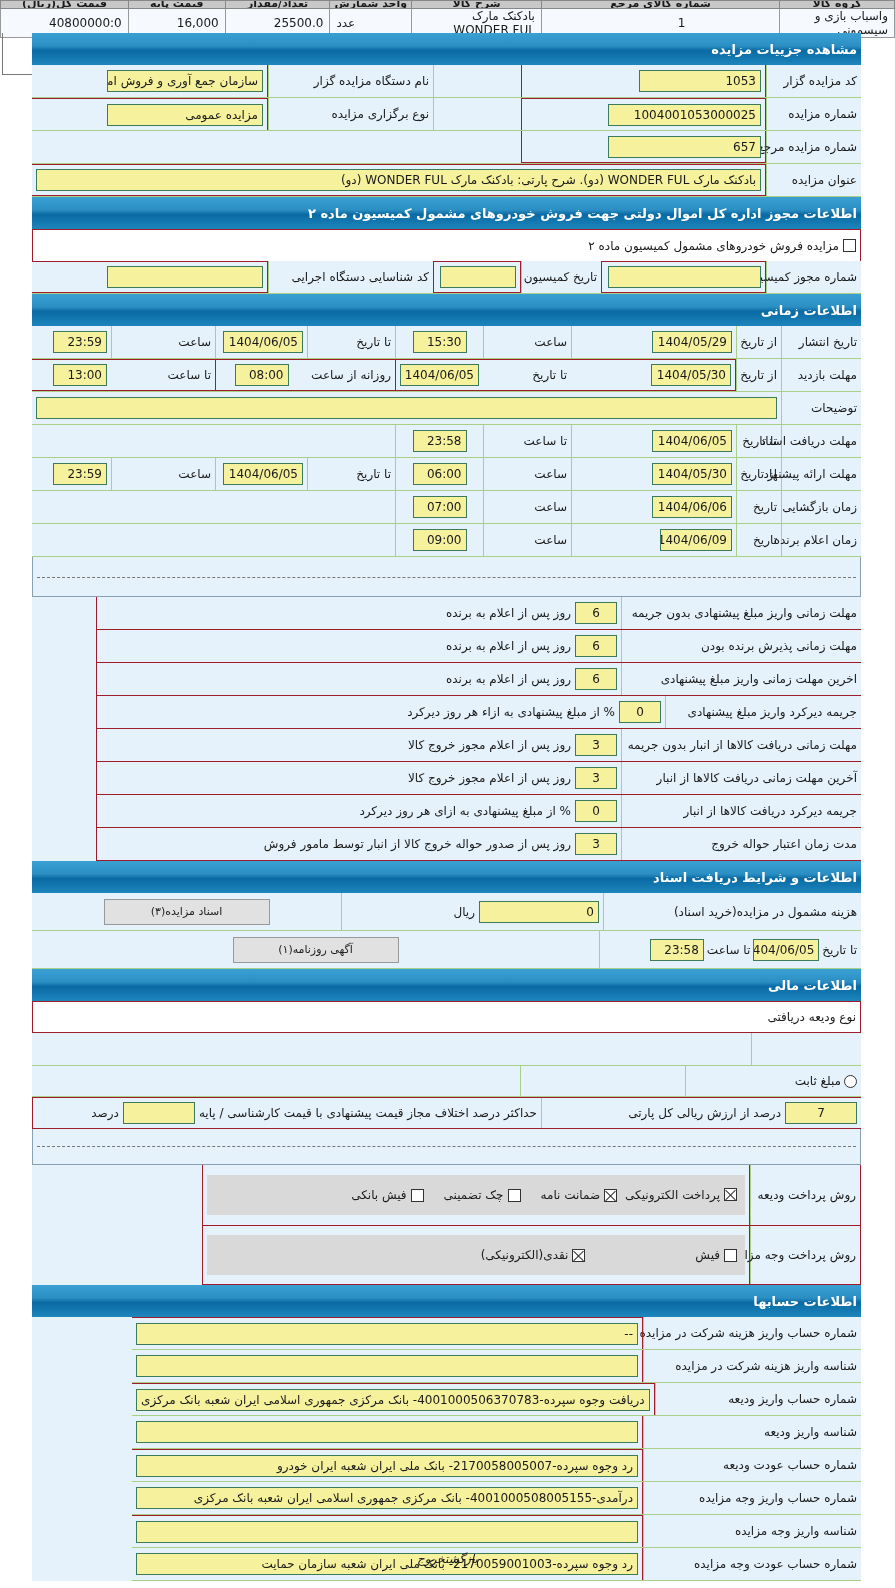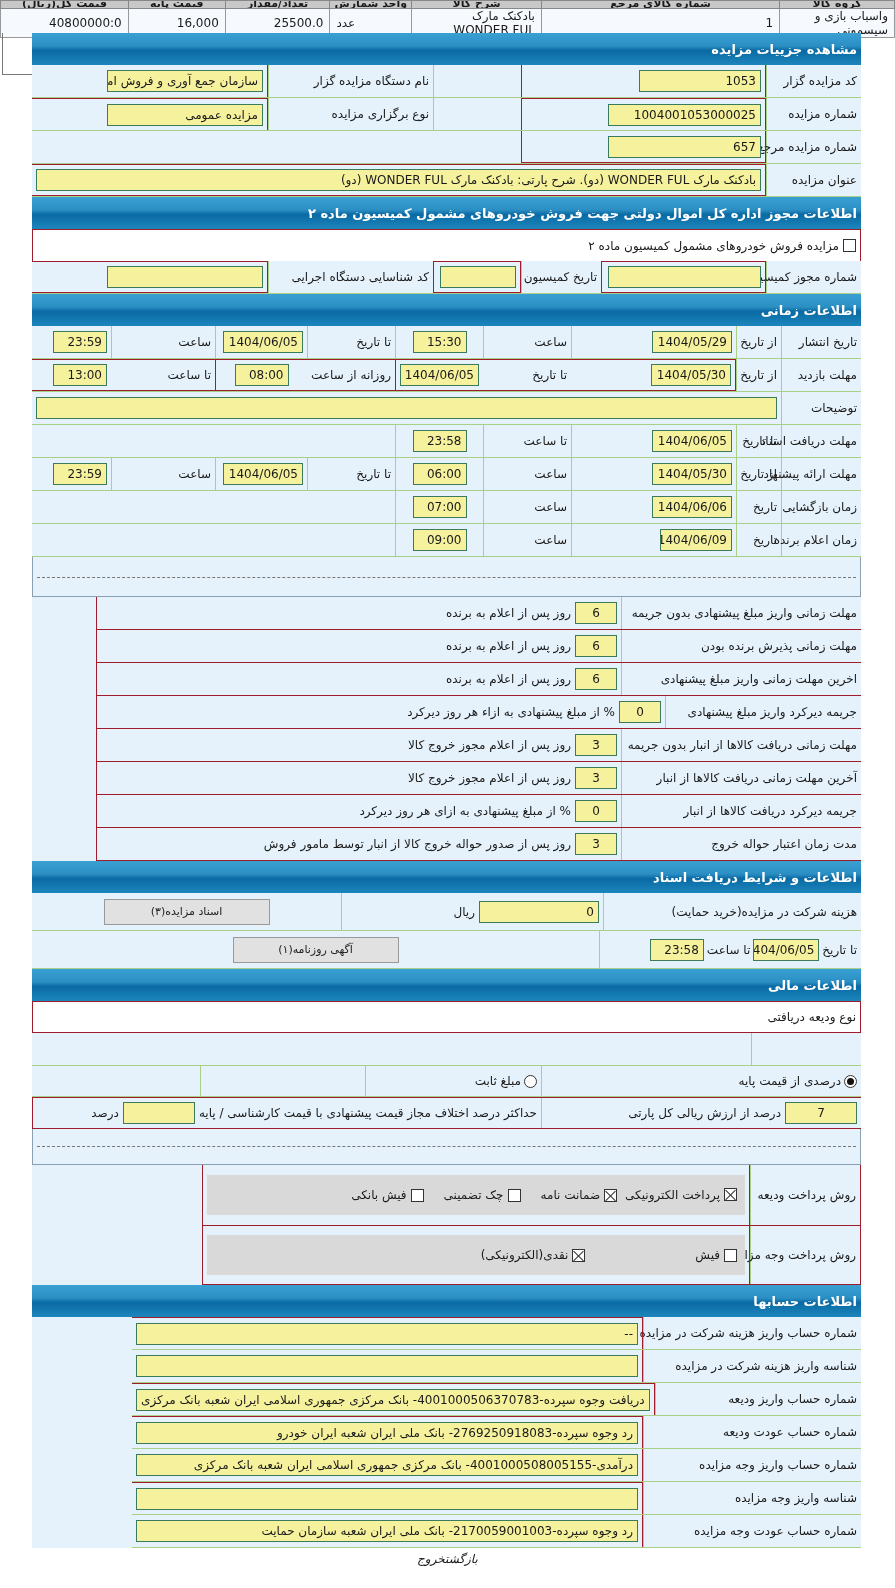--- a/index.html
+++ b/index.html
@@ -14,21 +14,21 @@
   
   .goods { position: absolute; top: 0; left: 0; width: 895px; border-collapse: collapse; }
   .goods th {
     height: 8px; background: #c8c8c8; border: 1px solid #888; font-size: 11px; font-weight: bold;
     overflow: hidden; line-height: 8px; padding: 0; vertical-align: bottom;
   }
   .goods th span { display: block; margin-top: -6px; }
   .goods td {
     height: 24px; border: 1px solid #999; background: #f6f9fd; padding: 0 6px; font-size: 12px;
   }
-  .goods td.num { text-align: right; direction: ltr; padding-left: 48px; }
+  .goods td.num { text-align: center; direction: ltr; padding-left: 48px; }
 
   .ghost-box { position: absolute; left: 2px; top: 33px; width: 212px; height: 42px; border: 1px solid #777; border-top: none; background: transparent; }
 
   .wrap { position: absolute; left: 32px; top: 33px; width: 829px; background: #e6f2fb; }
 
   .sec-head {
     height: 32px; color: #fff; font-weight: bold; font-size: 13px;
     background: linear-gradient(to bottom, #3aa0d2 0%, #2b8fc4 40%, #0a6aa3 55%, #1d86bd 100%);
     display: flex; align-items: center; padding-right: 4px;
   }
@@ -411,21 +411,21 @@
         <div class="cell" style="flex:1; border-left:none">
           <div class="inp" style="width:42px; justify-content:center">3</div>
           <span class="lbl" style="margin-right:4px">روز پس از صدور حواله خروج کالا از انبار توسط مامور فروش</span>
         </div>
       </div>
     </div>
 
   <div class="sec-head">اطلاعات و شرایط دریافت اسناد</div>
   <div class="row" style="height:38px">
     <div class="cell" style="width:258px">
-        <span class="lbl">هزینه شرکت در مزایده(خرید حمایت)</span>
+        <span class="lbl">هزینه مشمول در مزایده(خرید اسناد)</span>
       </div>
     <div class="cell" style="width:262px">
       <div class="inp" style="width:120px">0</div>
       <span class="lbl" style="margin-right:4px">ریال</span>
     </div>
     <div class="cell" style="flex:1; justify-content:center">
       <div class="btn-gray">اسناد مزایده(۳)</div>
     </div>
   </div>
   <div class="row" style="height:38px">
@@ -443,24 +443,20 @@
   <div class="sec-head">اطلاعات مالی</div>
   <div class="row red" style="height:26px; background:#fff">
     <div class="cell" style="border:none">
         <span class="lbl">نوع ودیعه دریافتی</span>
       </div>
   </div>
   <div class="row" style="height:24px; border:none">
     <div class="cell" style="width:110px; border-left:1px solid #a9cf88; border-bottom:none"></div>
   </div>
   <div class="row" style="height:32px; border-top:1px solid #a9cf88">
-    <div class="cell" style="width:320px">
-      <span class="radio on"></span>
-      <span class="lbl">درصدی از قیمت پایه</span>
-    </div>
     <div class="cell" style="width:176px">
       <span class="radio"></span>
       <span class="lbl">مبلغ ثابت</span>
     </div>
     <div class="cell" style="width:165px"></div>
     <div style="flex:1"></div>
   </div>
   <div class="row red" style="height:32px; border-right:none">
     <div class="cell" style="width:320px">
       <div class="inp" style="width:72px; justify-content:center">7</div>
@@ -540,24 +536,32 @@
       <div class="row" style="height:33px; margin-left:100px">
         <div class="cell" style="width:218px">
           <span class="lbl">شماره حساب واریز ودیعه</span>
         </div>
         <div class="cell red" style="flex: 1 1 0%; border-top: 1px solid rgb(160, 28, 42); border-bottom: none;">
           <div class="inp rtl" style="width:100%">دریافت وجوه سپرده-4001000506370783- بانک مرکزی جمهوری اسلامی ایران شعبه بانک مرکزی</div>
         </div>
       </div>
       <div class="row" style="height:33px; margin-left:100px">
         <div class="cell" style="width:218px">
+          <span class="lbl">شناسه واریز ودیعه</span>
+        </div>
+        <div class="cell red" style="flex:1; border-top:none; border-bottom:none">
+          <div class="inp rtl" style="width:100%"></div>
+        </div>
+      </div>
+      <div class="row" style="height:33px; margin-left:100px">
+        <div class="cell" style="width:218px">
           <span class="lbl">شماره حساب عودت ودیعه</span>
         </div>
         <div class="cell red" style="flex: 1 1 0%; border-top: 1px solid rgb(160, 28, 42); border-bottom: none;">
-          <div class="inp rtl" style="width:100%">رد وجوه سپرده-2769250918083- بانک ملی ایران شعبه ایران خودرو</div>
+          <div class="inp rtl" style="width:100%">رد وجوه سپرده-2170058005007- بانک ملی ایران شعبه ایران خودرو</div>
         </div>
       </div>
       <div class="row" style="height:33px; margin-left:100px">
         <div class="cell" style="width:218px">
           <span class="lbl">شماره حساب واریز وجه مزایده</span>
         </div>
         <div class="cell red" style="flex:1; border-top:none; border-bottom:none">
           <div class="inp rtl" style="width:100%">درآمدی-4001000508005155- بانک مرکزی جمهوری اسلامی ایران شعبه بانک مرکزی</div>
         </div>
       </div>

